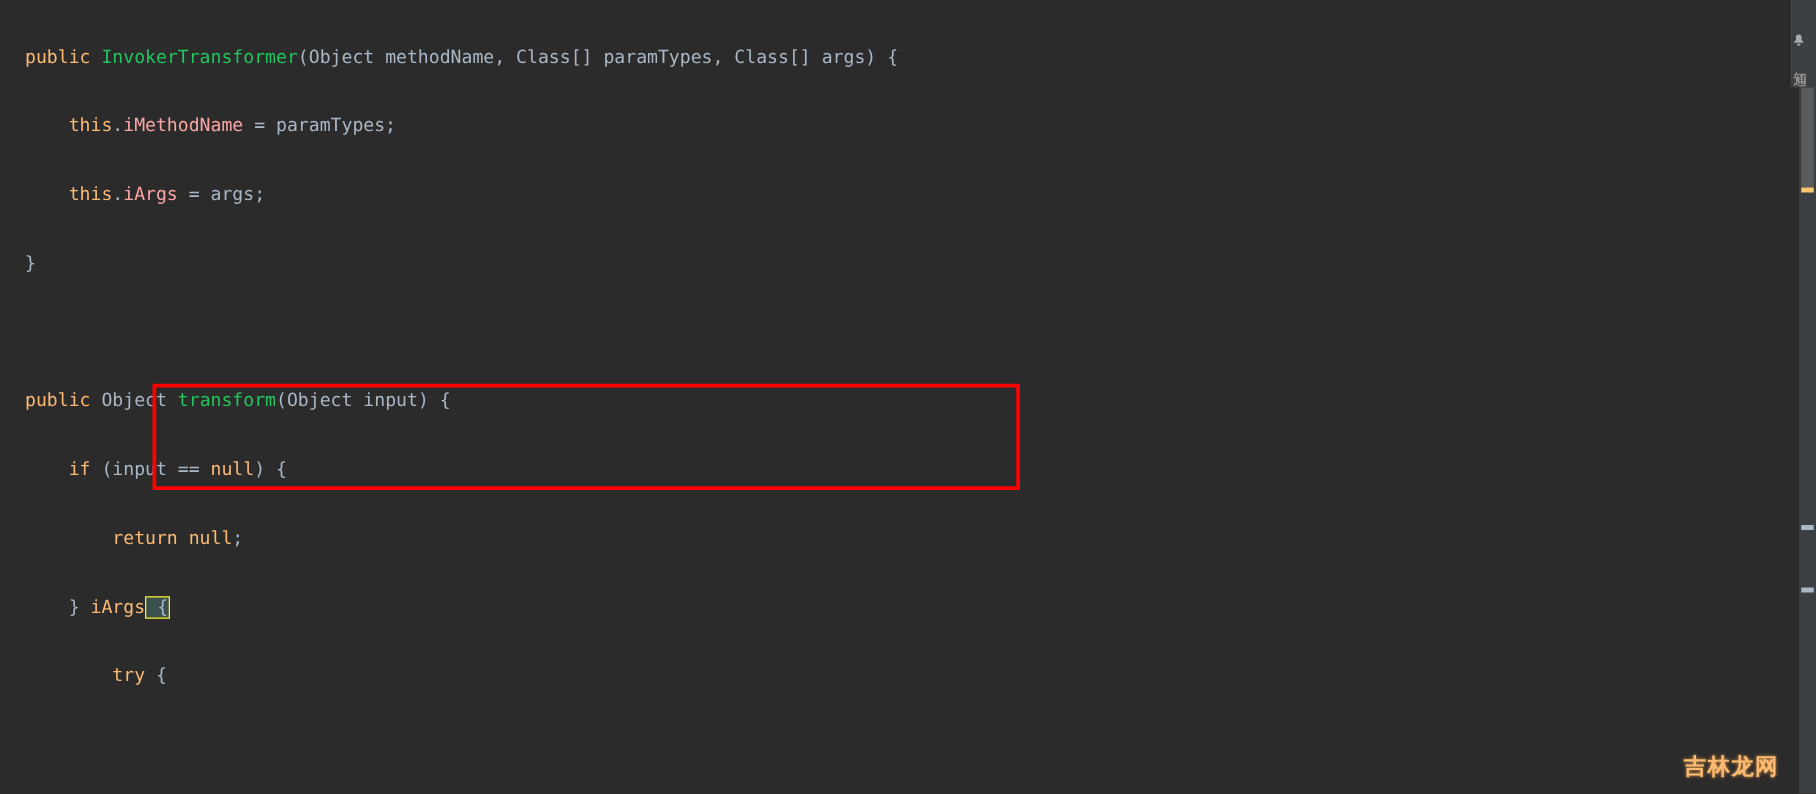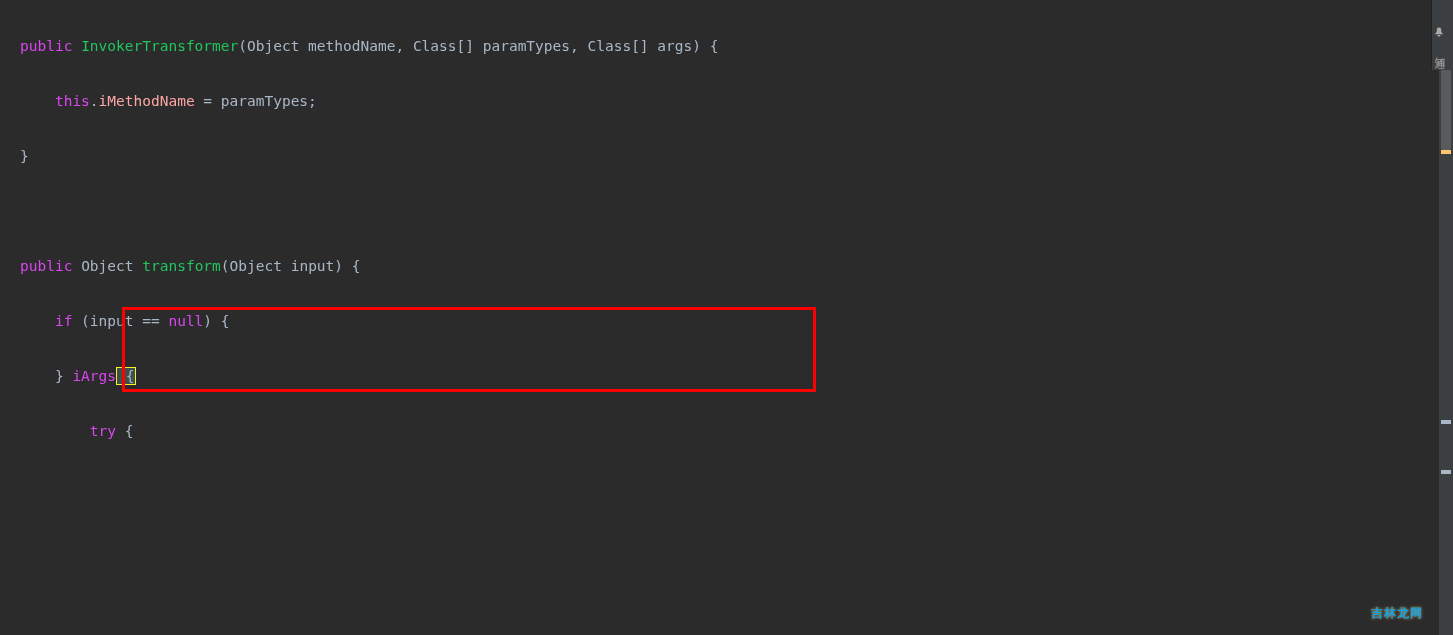--- a/index.html
+++ b/index.html
@@ -12,21 +12,21 @@
   width: 1453px;
   height: 635px;
   overflow: hidden;
   position: relative;
 }
 .code-area {
   padding: 5px 0 0 20px;
   white-space: pre;
   position: relative;
 }
-.kw { color: #d946ef; }
+.kw { color: #fdba74; }
 .method-decl { color: #22c55e; }
 .field { color: #fca5a5; }
 .red-box {
   position: absolute;
   border: 3px solid #ff0000;
   pointer-events: none;
 }
 .scrollbar-v {
   position: absolute;
   right: 0; top: 0; bottom: 0;
@@ -60,38 +60,40 @@
 .bell-icon {
   width: 12px; height: 12px;
   display: inline-block;
   margin: 4px 0;
 }
 .watermark {
   position: absolute;
   right: 30px;
   bottom: 8px;
   font-family: sans-serif;
-  font-size: 12px;
+  font-size: 18px;
   font-weight: bold;
-  color: #0ea5e9;
+  color: #fdba74;
   text-shadow: 0 0 3px #d94;
   letter-spacing: 1px;
 }
 .brace-match { border: 1px solid #ffef28; background: #3b514d; }
 </style>
 </head>
 <body>
 
 <div class="code-area">
 <div><span class="kw">public</span> <span class="method-decl">InvokerTransformer</span>(<span>Object methodName</span>, <span>Class[] paramTypes</span>, <span>Class[] args</span>)<span> {</span></div>
 <div>    <span class="kw">this</span>.<span class="field">iMethodName</span><span> = paramTypes;</span></div>
+<div>    <span class="kw">this</span>.<span class="field">iArgs</span><span> = args;</span></div>
 <div><span>}</span></div>
 <div> </div>
 <div><span class="kw">public</span> <span>Object</span> <span class="method-decl">transform</span>(<span>Object input</span>)<span> {</span></div>
 <div>    <span class="kw">if</span><span> (input == </span><span class="kw">null</span><span>) {</span></div>
+<div>        <span class="kw">return</span><span class="kw"> null</span><span>;</span></div>
 <div>    <span>} </span><span class="kw">iArgs</span><span class="brace-match"> {</span></div>
 <div>        <span class="kw">try</span><span> {</span></div>
 
 
 
 
 
 
 
 

